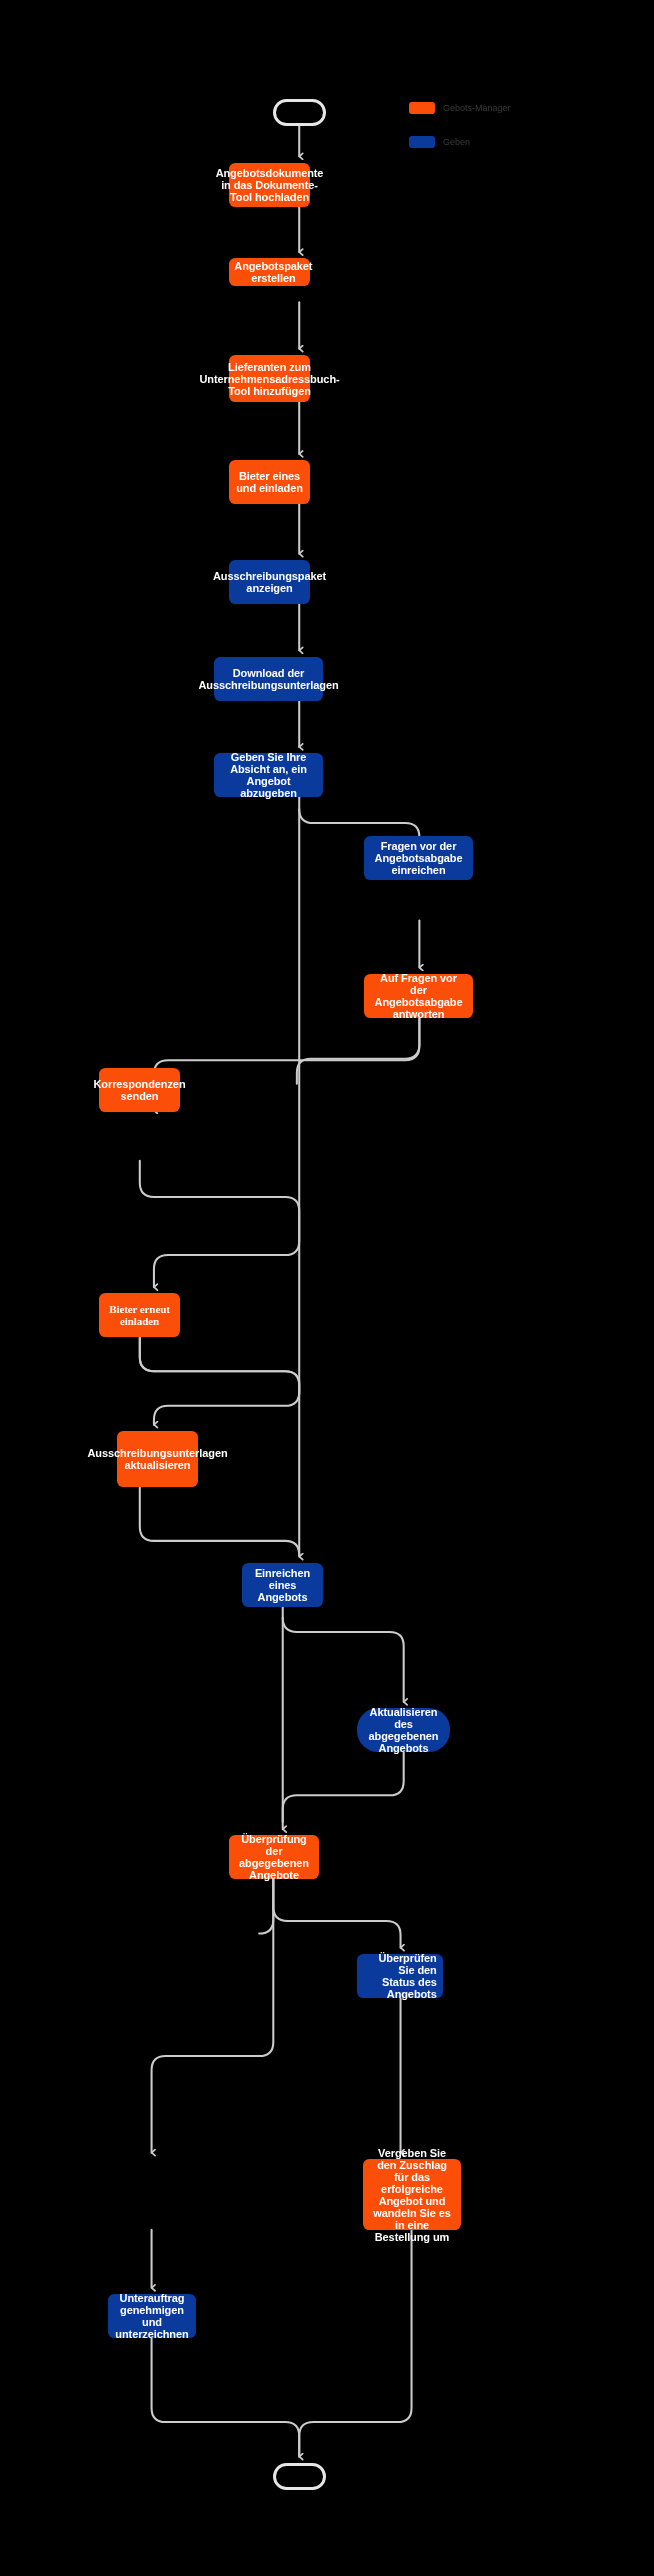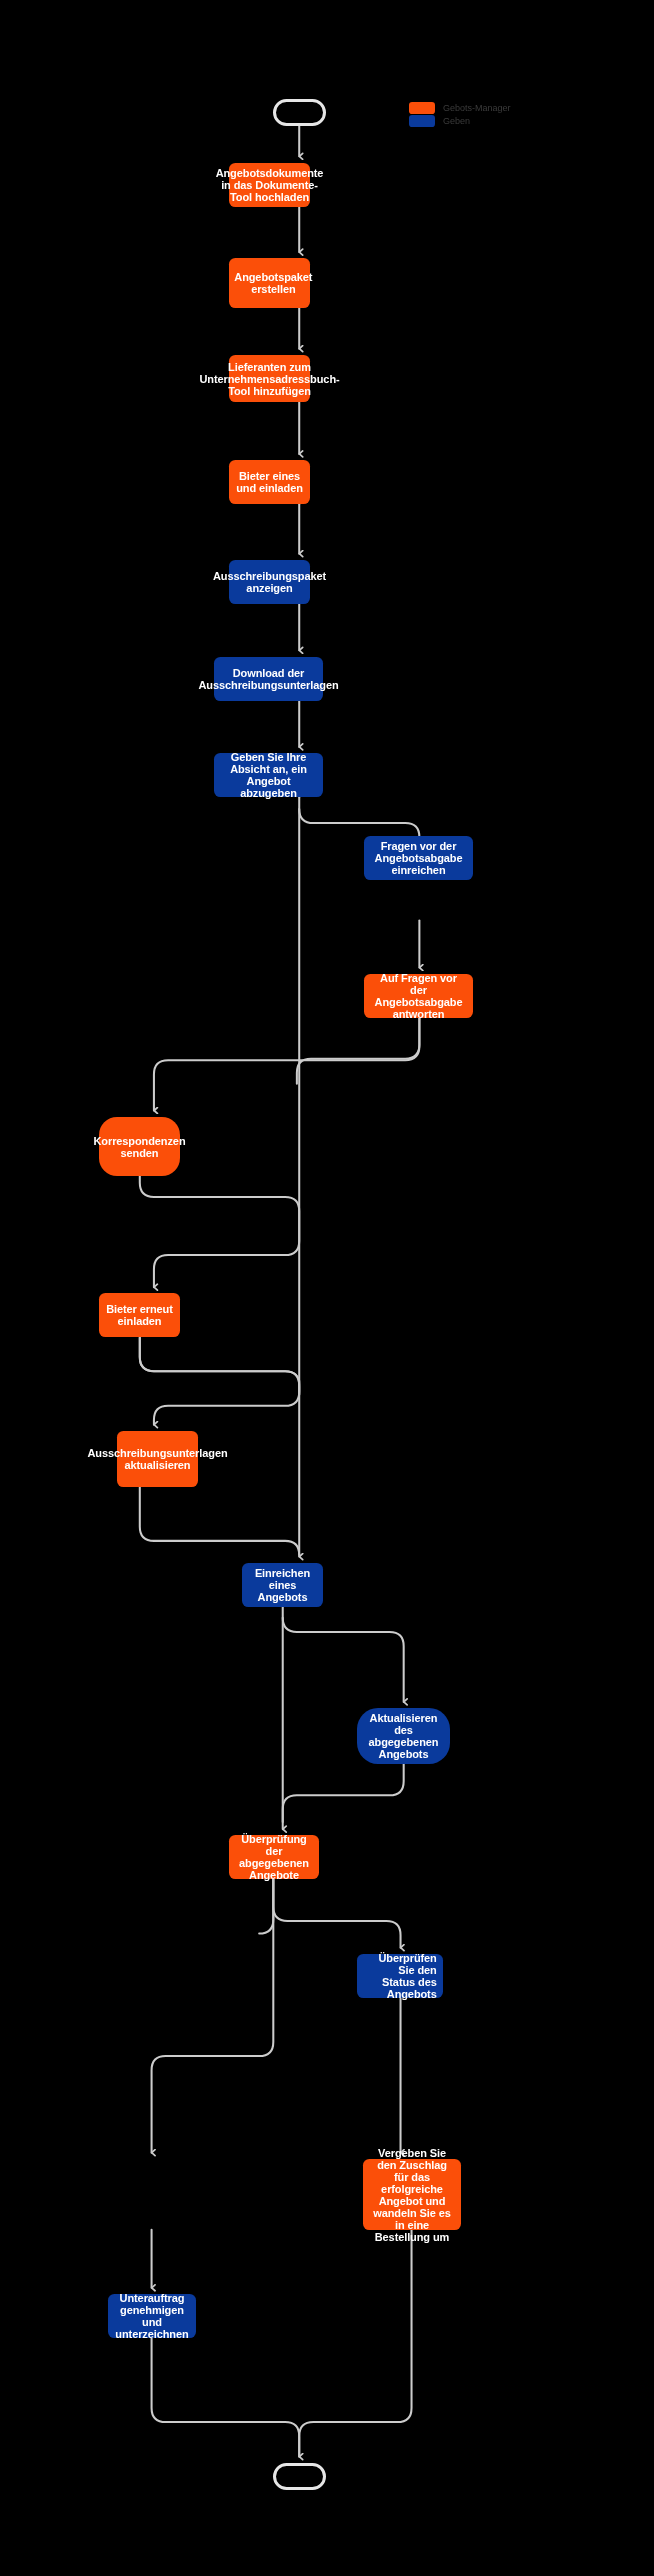--- a/index.html
+++ b/index.html
@@ -38,21 +38,21 @@
     border: 3.1px solid #e6e6e6;
     border-radius: 17.3px;
     background: transparent;
   }
   .legend {
     position: absolute;
     left: 409px;
     top: 102px;
     display: flex;
     flex-direction: column;
-    gap: 1px;
+    gap: 22px;
   }
   .legend-row { display: flex; align-items: center; gap: 7.9px; }
   .swatch { width: 26px; height: 11.8px; border-radius: 3.1px; }
   .legend-label {
     color: #3b3b3b;
     font-size: 9px;
     font-weight: normal;
     white-space: nowrap;
   }
 </style>
@@ -126,32 +126,32 @@
       <span class="swatch" style="background:#fb4f09;"></span>
       <span class="legend-label">Gebots-Manager</span>
     </div>
     <div class="legend-row">
       <span class="swatch" style="background:#0a3a9c;"></span>
       <span class="legend-label">Geben</span>
     </div>
   </div>
 
   <div class="node orange" style="left:229px; top:163px; width:81px; height:44px;">Angebotsdokumente in das Dokumente-Tool hochladen</div>
-  <div class="node orange" style="left:229px; top:258px; width:81px; height:50px;padding-left:14px;">Angebotspaket erstellen</div>
+  <div class="node orange" style="left:229px; top:258px; width:81px; height:28px;padding-left:14px;">Angebotspaket erstellen</div>
   <div class="node orange" style="left:229px; top:355px; width:81px; height:47px;">Lieferanten zum Unternehmensadressbuch-Tool hinzufügen</div>
   <div class="node orange" style="left:229px; top:460px; width:81px; height:44px;">Bieter eines und einladen</div>
   <div class="node blue" style="left:229px; top:560px; width:81px; height:44px;">Ausschreibungspaket anzeigen</div>
   <div class="node blue" style="left:214px; top:657px; width:109px; height:44px;">Download der Ausschreibungsunterlagen</div>
   <div class="node blue" style="left:214px; top:753px; width:109px; height:44px;">Geben Sie Ihre Absicht an, ein Angebot abzugeben</div>
   <div class="node blue" style="left:364px; top:836px; width:109px; height:44px;">Fragen vor der Angebotsabgabe einreichen</div>
   <div class="node orange" style="left:364px; top:974px; width:109px; height:44px;">Auf Fragen vor der Angebotsabgabe antworten</div>
-  <div class="node orange" style="left:99px; top:1117px; width:81px; height:59px;border-radius:18px;">Korrespondenzen senden</div>
-  <div class="node orange" style="left:99px; top:1293px; width:81px; height:44px;">Bieter erneut einladen</div>
+  <div class="node orange" style="left:99px; top:1068px; width:81px; height:44px;">Korrespondenzen senden</div>
+  <div class="node orange" style="left:99px; top:1293px; width:81px; height:44px;font-family:Liberation Serif, serif;">Bieter erneut einladen</div>
   <div class="node orange" style="left:117px; top:1431px; width:81px; height:56px;">Ausschreibungsunterlagen aktualisieren</div>
   <div class="node blue" style="left:242px; top:1563px; width:81px; height:44px;">Einreichen eines Angebots</div>
-  <div class="node blue" style="left:357px; top:1708px; width:93px; height:56px;border-radius:21px;">Aktualisieren des abgegebenen Angebots</div>
+  <div class="node blue" style="left:357px; top:1708px; width:93px; height:44px;border-radius:21px;">Aktualisieren des abgegebenen Angebots</div>
   <div class="node orange" style="left:229px; top:1835px; width:90px; height:44px;">Überprüfung der abgegebenen Angebote</div>
   <div class="node blue" style="left:357px; top:1954px; width:86px; height:44px;text-align:right;">Überprüfen Sie den Status des Angebots</div>
   <div class="node orange" style="left:363px; top:2159px; width:98px; height:71px;">Vergeben Sie den Zuschlag für das erfolgreiche Angebot und wandeln Sie es in eine Bestellung um</div>
   <div class="node blue" style="left:108px; top:2294px; width:88px; height:44px;">Unterauftrag genehmigen und unterzeichnen</div>
 
 </div>
 
 
 </body></html>

